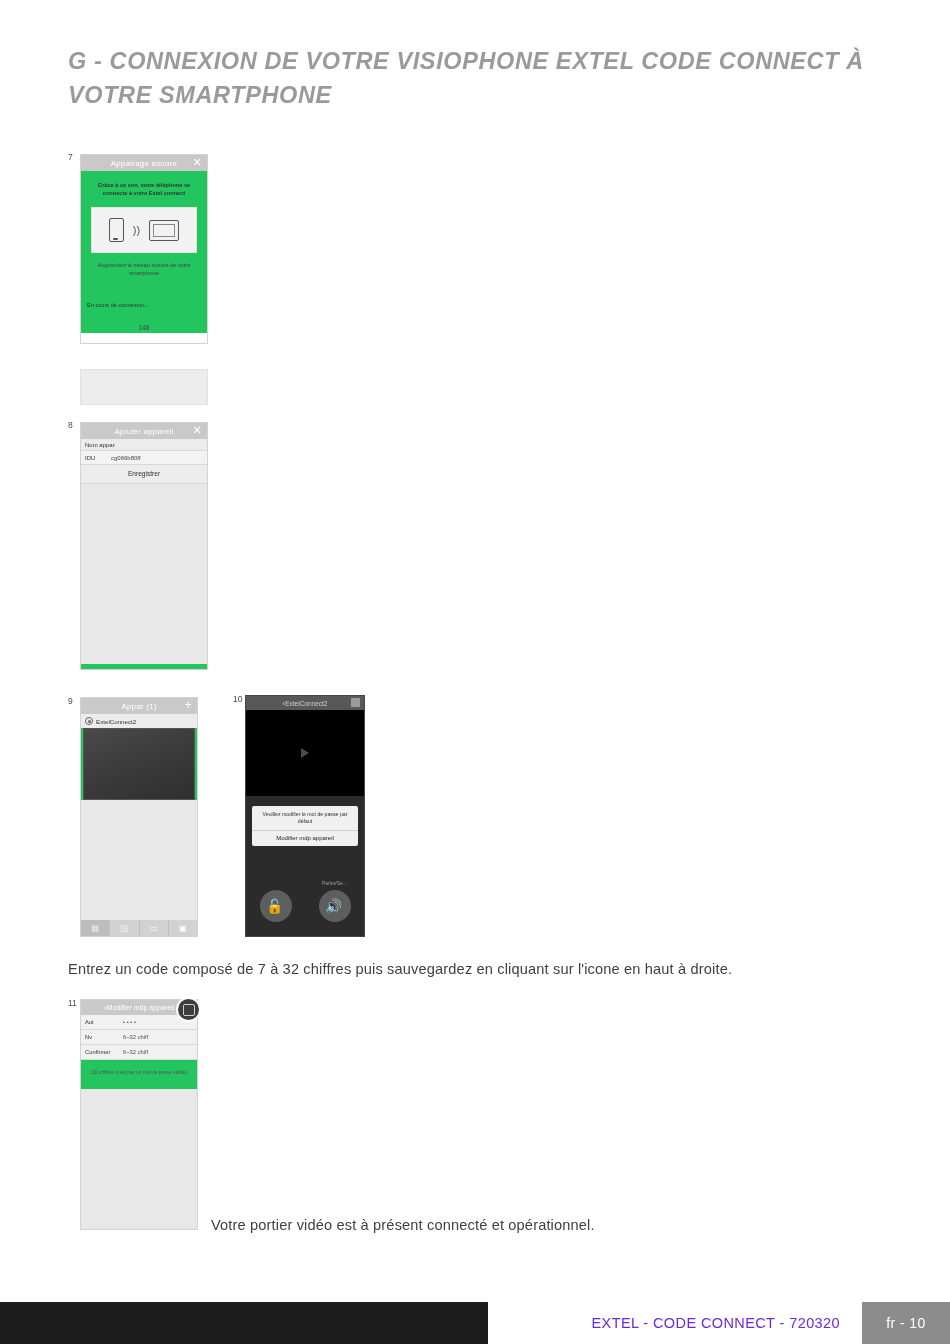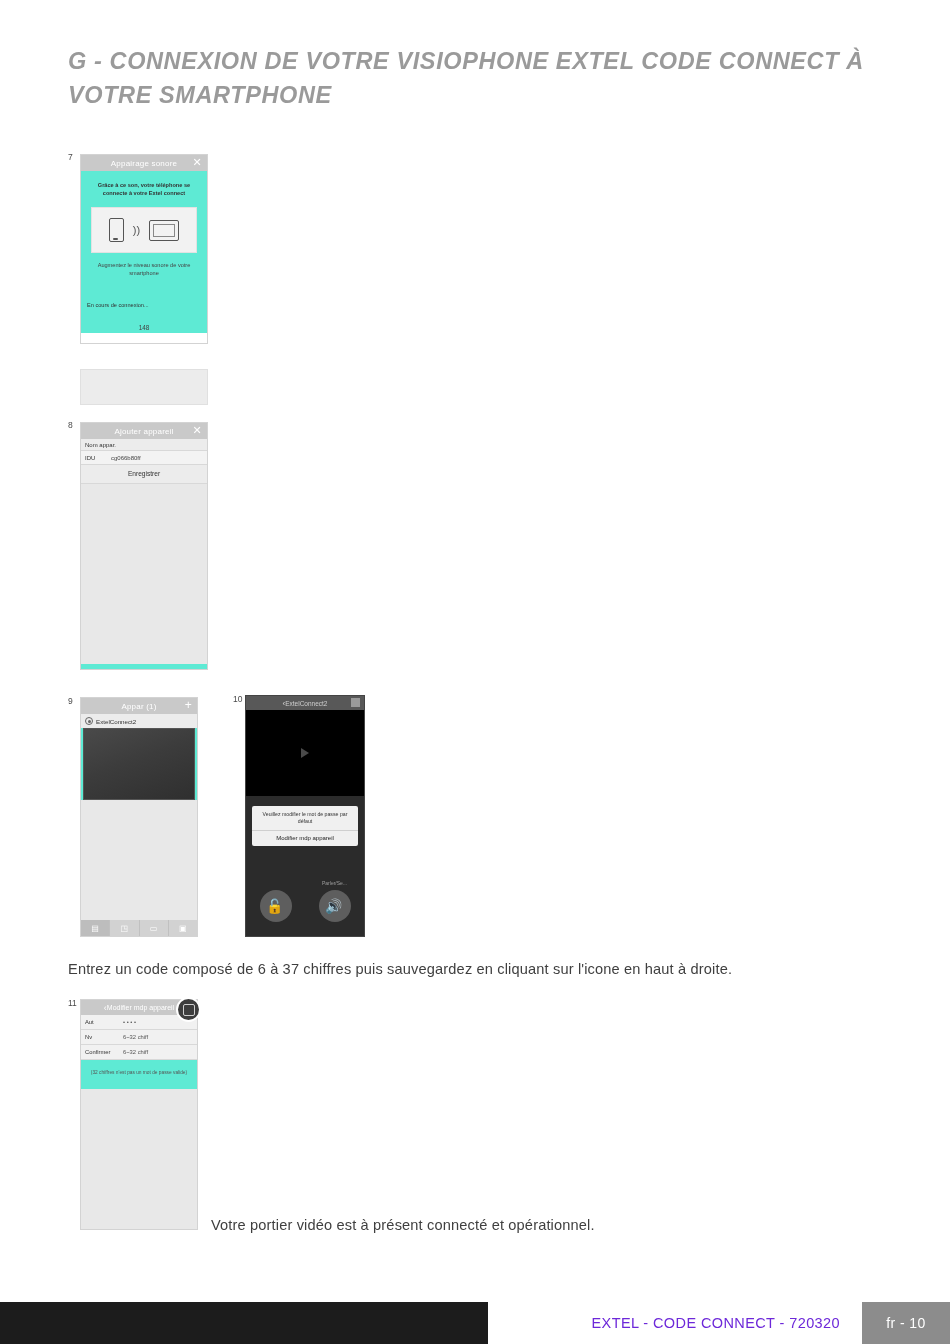--- a/index.html
+++ b/index.html
@@ -45,21 +45,21 @@
     letter-spacing: 0.15px;
   }
   .para-1 { left: 219px; top: 334px; width: 680px; }
   .para-2 { left: 219px; top: 598px; width: 680px; }
   .para-3 { left: 68px; top: 957px; width: 830px; }
   .para-4 { left: 211px; top: 1213px; width: 680px; }
 
   
   .shot {
     position: absolute;
-    background: #5eead4;
+    background: #22c55e;
     box-sizing: border-box;
   }
   .shot-num {
     position: absolute;
     font-size: 8.5px;
     color: #4a4a4a;
     font-weight: normal;
   }
 
   .titlebar {
@@ -530,21 +530,21 @@
       <span class="ctrl">
         <span>🔓</span>
       </span>
       <span class="ctrl">
         <span class="ctrl-lbl">Parler/Se...</span>
         <span>🔊</span>
       </span>
     </div>
   </div>
 
-  <div class="para para-3">Entrez un code composé de 6 à 37 chiffres puis sauvegardez en cliquant sur l'icone en haut à droite.</div>
+  <div class="para para-3">Entrez un code composé de 7 à 32 chiffres puis sauvegardez en cliquant sur l'icone en haut à droite.</div>
 
   <div class="shot-num" style="left:68px; top:998px;">11</div>
   <div class="shot" id="shot11">
     <div class="tb11">
       <span class="tb-back">‹</span>
       <span>Modifier mdp appareil</span>
       <span class="save-circle">
           <span class="inner"></span>
         </span>
     </div>

